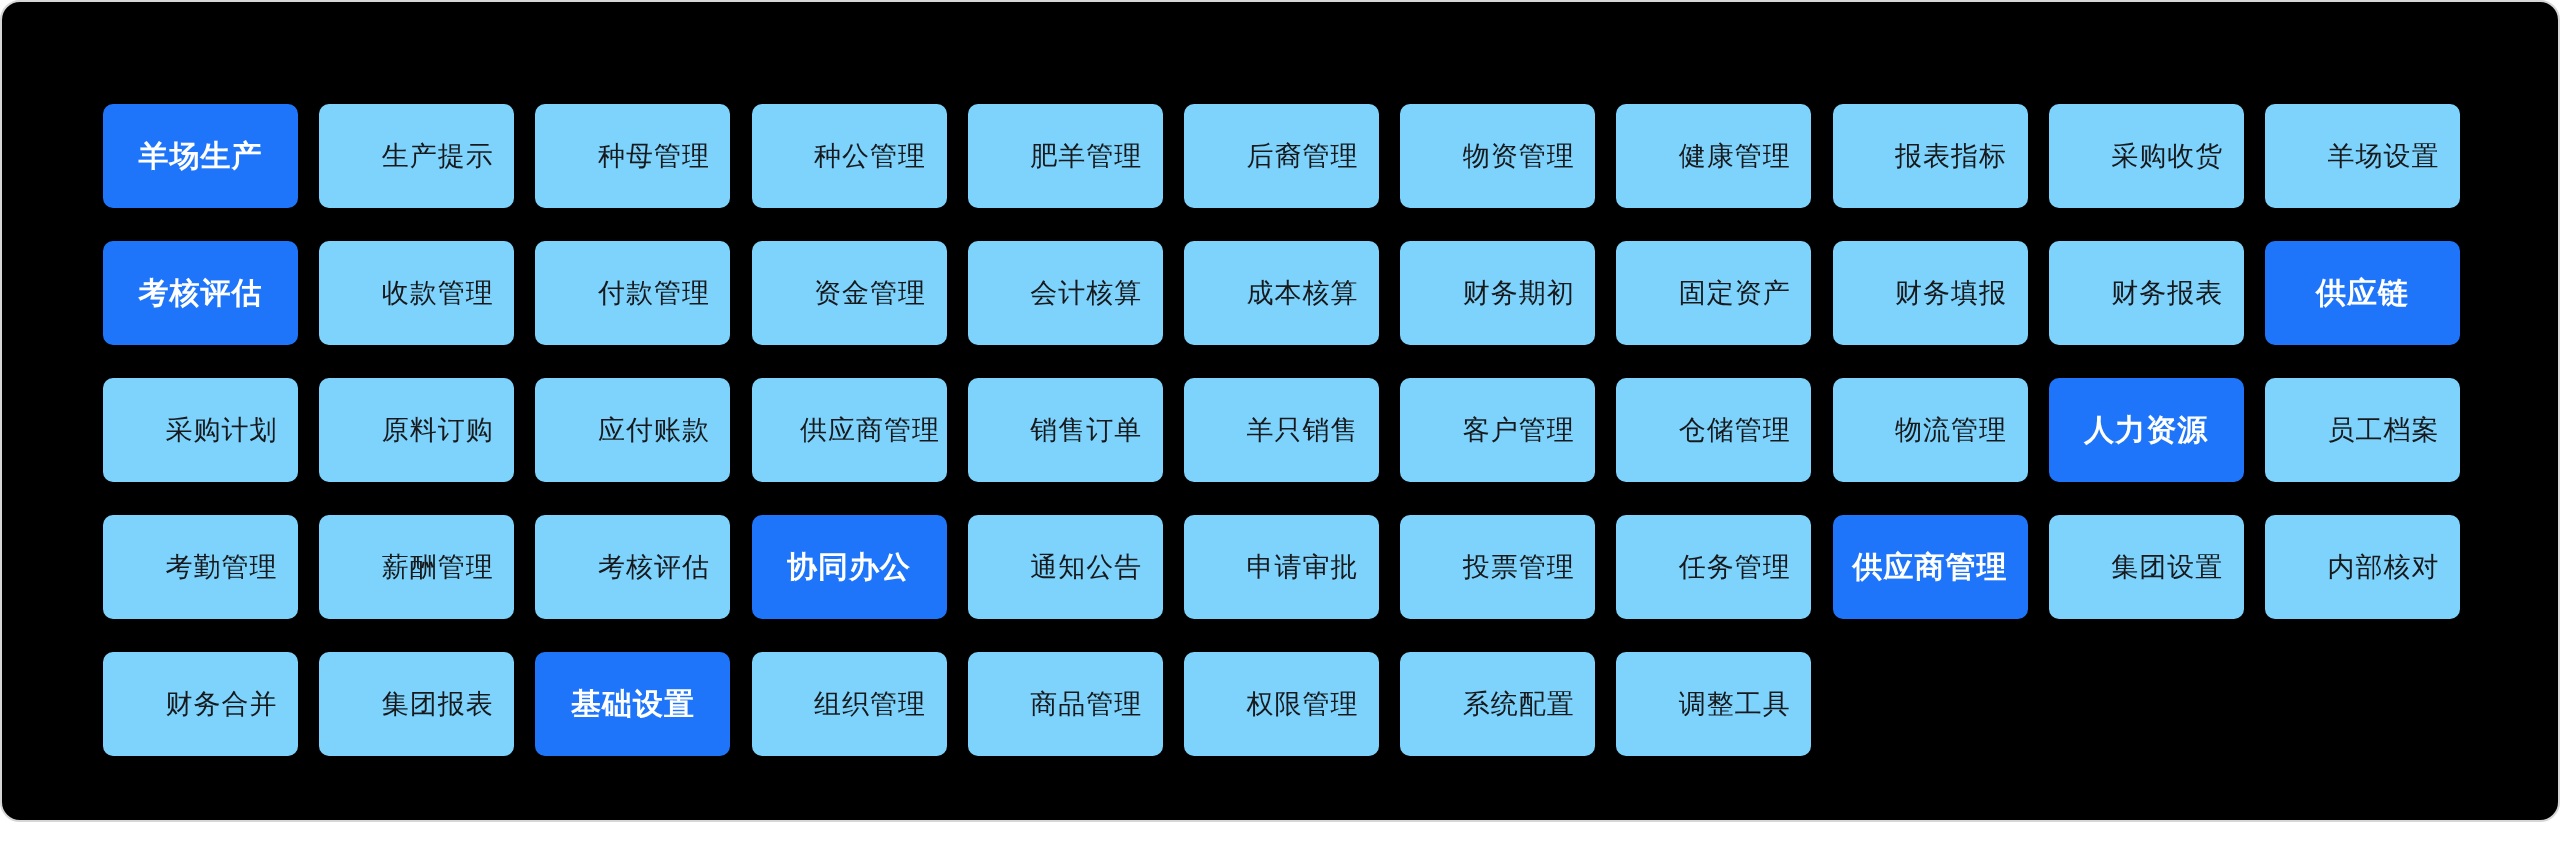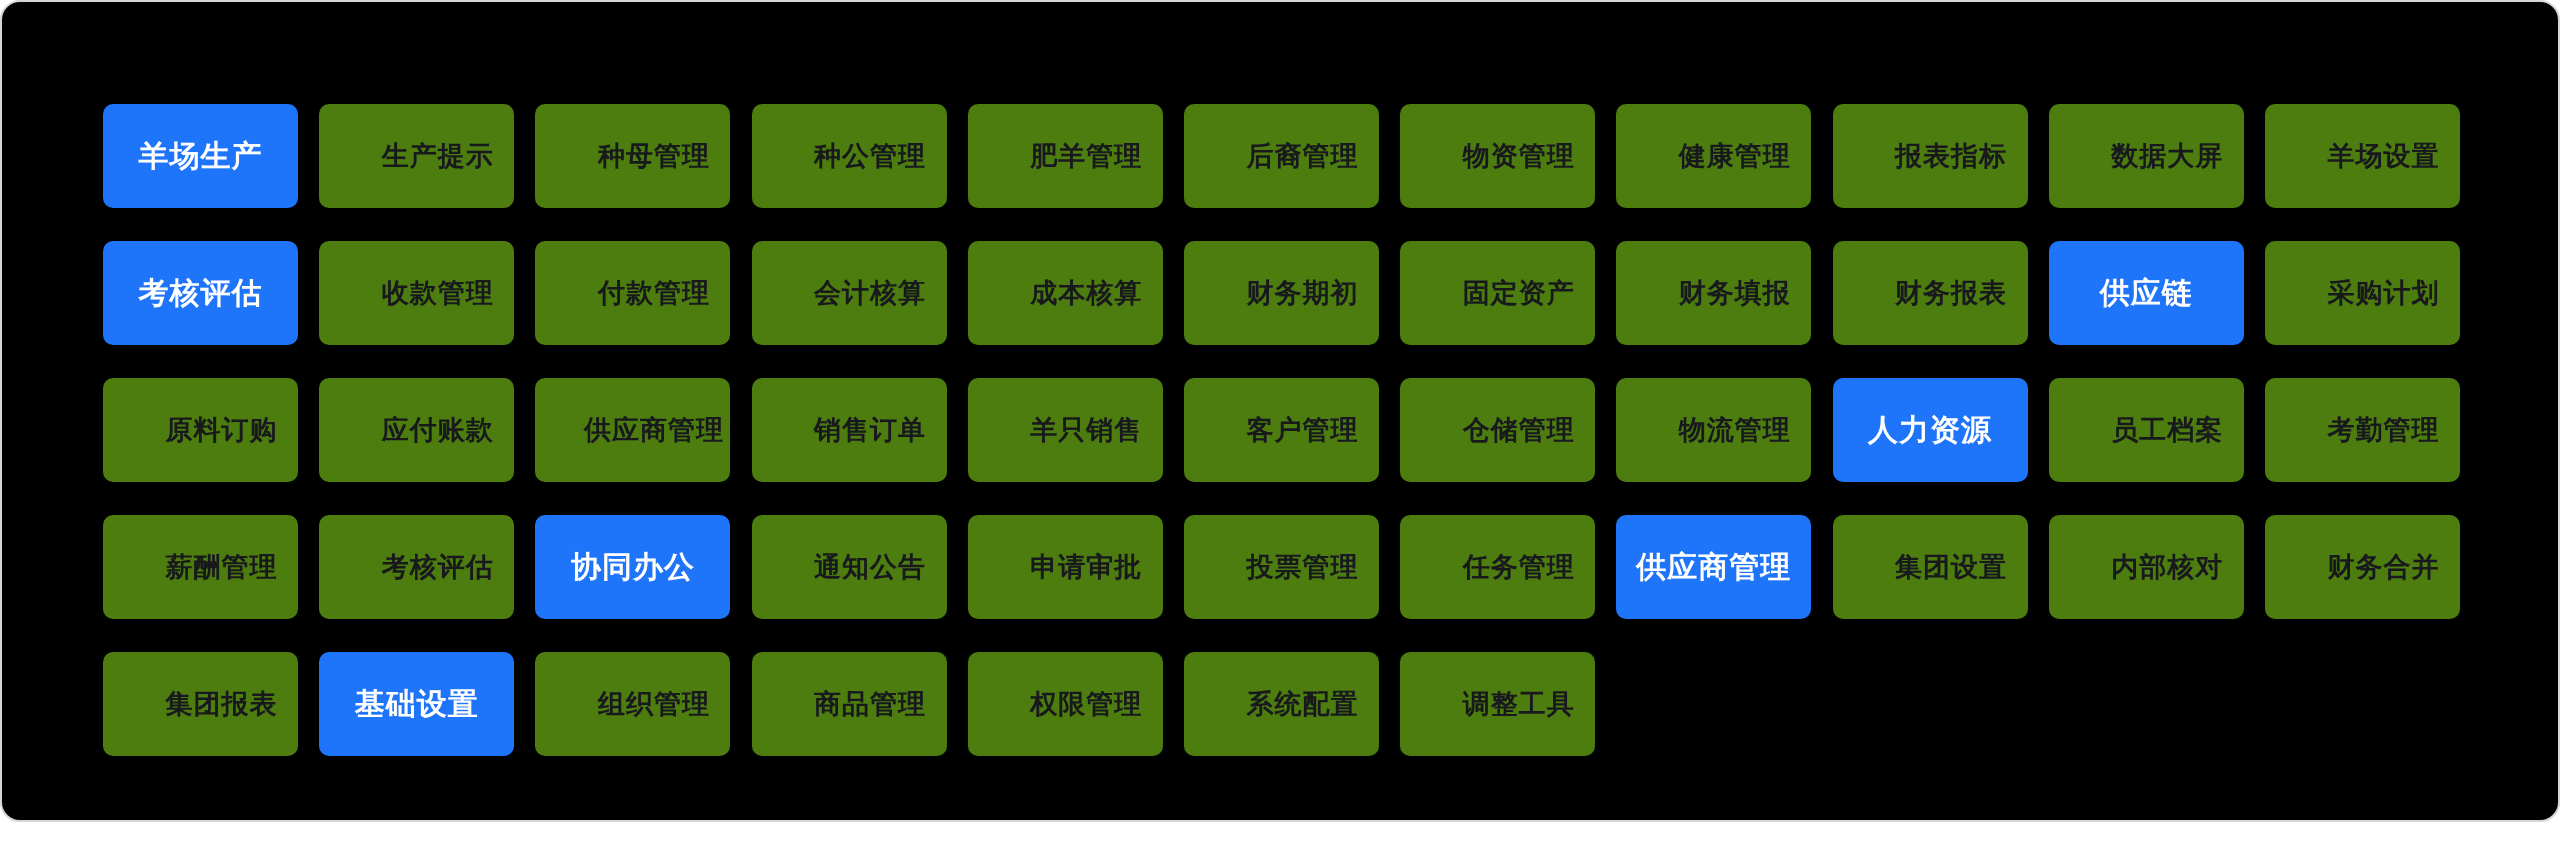--- a/index.html
+++ b/index.html
@@ -34,24 +34,24 @@
     display: flex;
     align-items: center;
     justify-content: center;
     border-radius: 10px;
     cursor: pointer;
     user-select: none;
     text-align: center;
     white-space: nowrap;
   }
   .tile.item {
-    background: #4d7c0f;
+    background: #7dd3fc;
     color: #17191c;
     font-size: 27px;
-    font-weight: 700;
+    font-weight: 400;
     letter-spacing: 1px;
     padding-left: 42px;
   }
   .tile.category {
     background: #1e75fa;
     color: #ffffff;
     font-size: 30px;
     font-weight: 700;
     letter-spacing: 1px;
   }
@@ -63,25 +63,26 @@
   <div class="grid">
       <div class="tile category">羊场生产</div>
       <div class="tile item">生产提示</div>
       <div class="tile item">种母管理</div>
       <div class="tile item">种公管理</div>
       <div class="tile item">肥羊管理</div>
       <div class="tile item">后裔管理</div>
       <div class="tile item">物资管理</div>
       <div class="tile item">健康管理</div>
       <div class="tile item">报表指标</div>
-      <div class="tile item">数据大屏</div>
+      <div class="tile item">采购收货</div>
       <div class="tile item">羊场设置</div>
       <div class="tile category">考核评估</div>
       <div class="tile item">收款管理</div>
       <div class="tile item">付款管理</div>
+      <div class="tile item">资金管理</div>
       <div class="tile item">会计核算</div>
       <div class="tile item">成本核算</div>
       <div class="tile item">财务期初</div>
       <div class="tile item">固定资产</div>
       <div class="tile item">财务填报</div>
       <div class="tile item">财务报表</div>
       <div class="tile category">供应链</div>
       <div class="tile item">采购计划</div>
       <div class="tile item">原料订购</div>
       <div class="tile item">应付账款</div>

